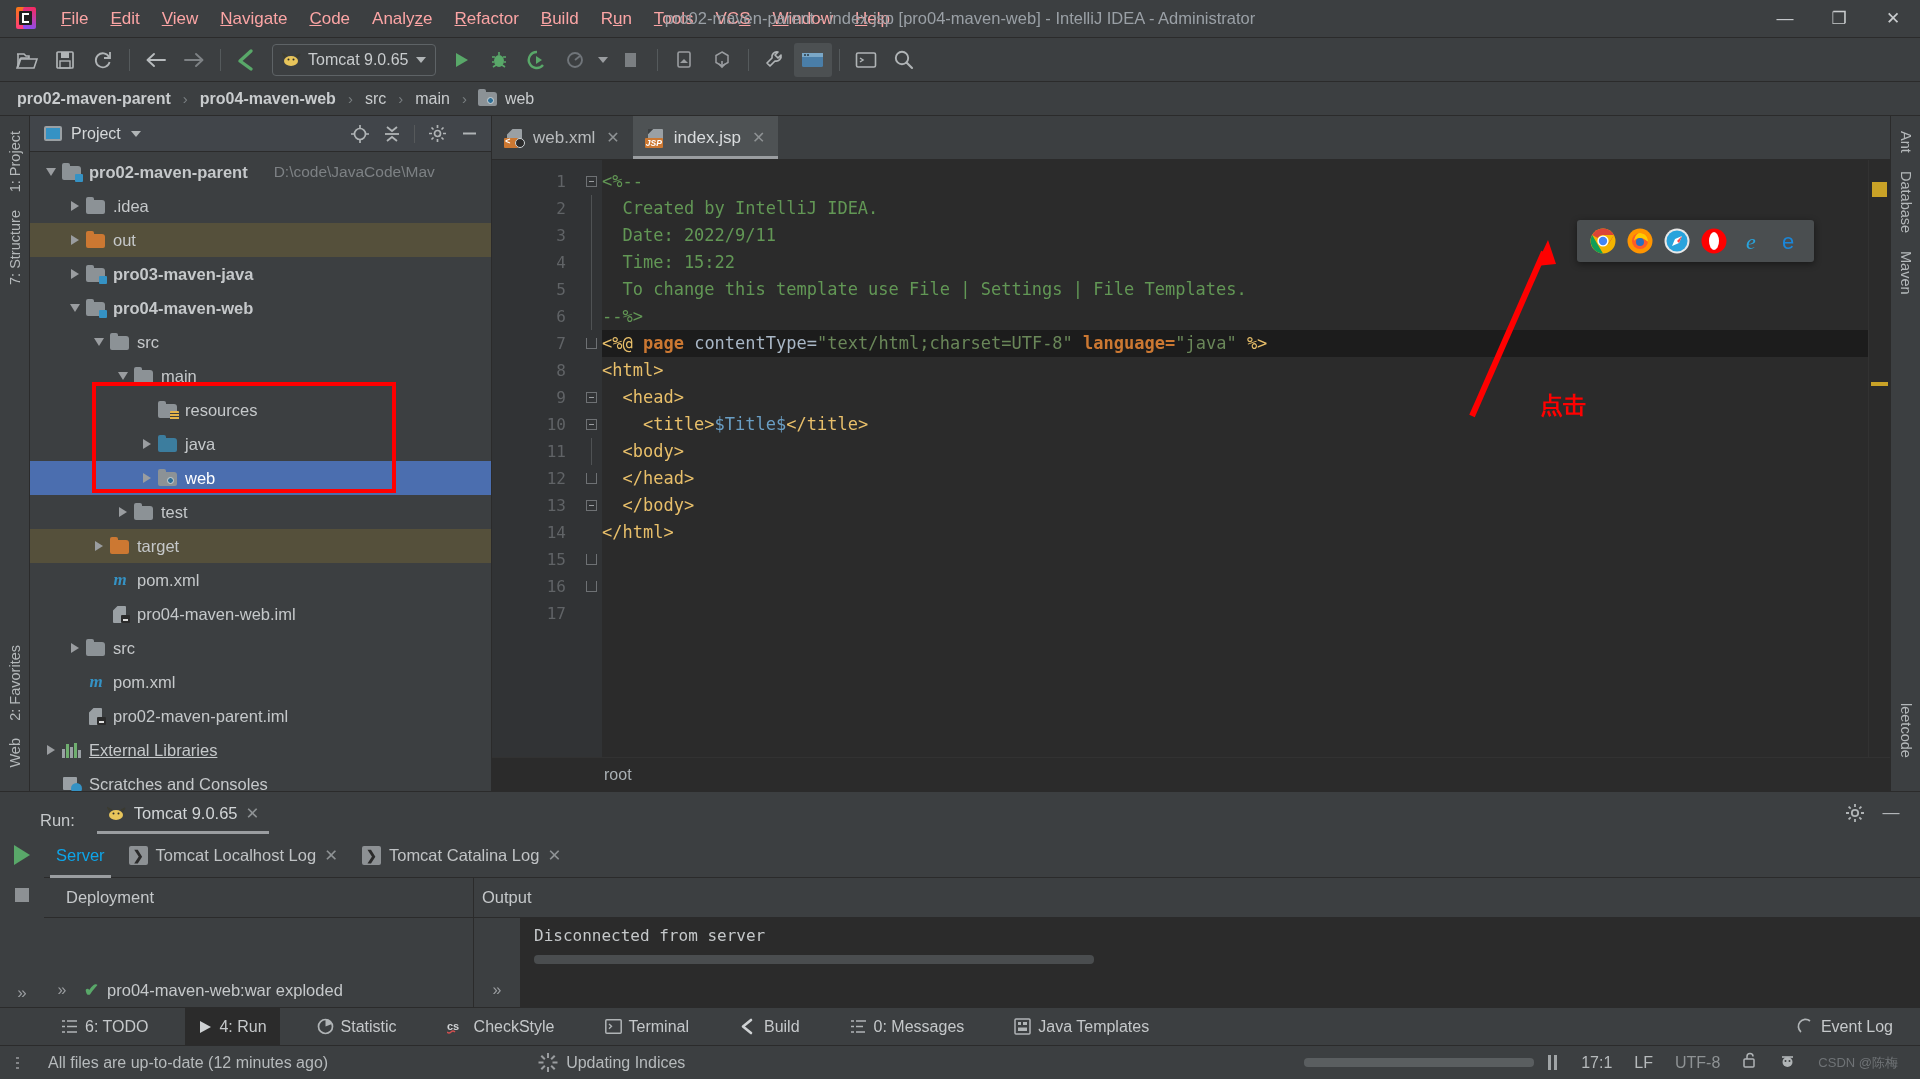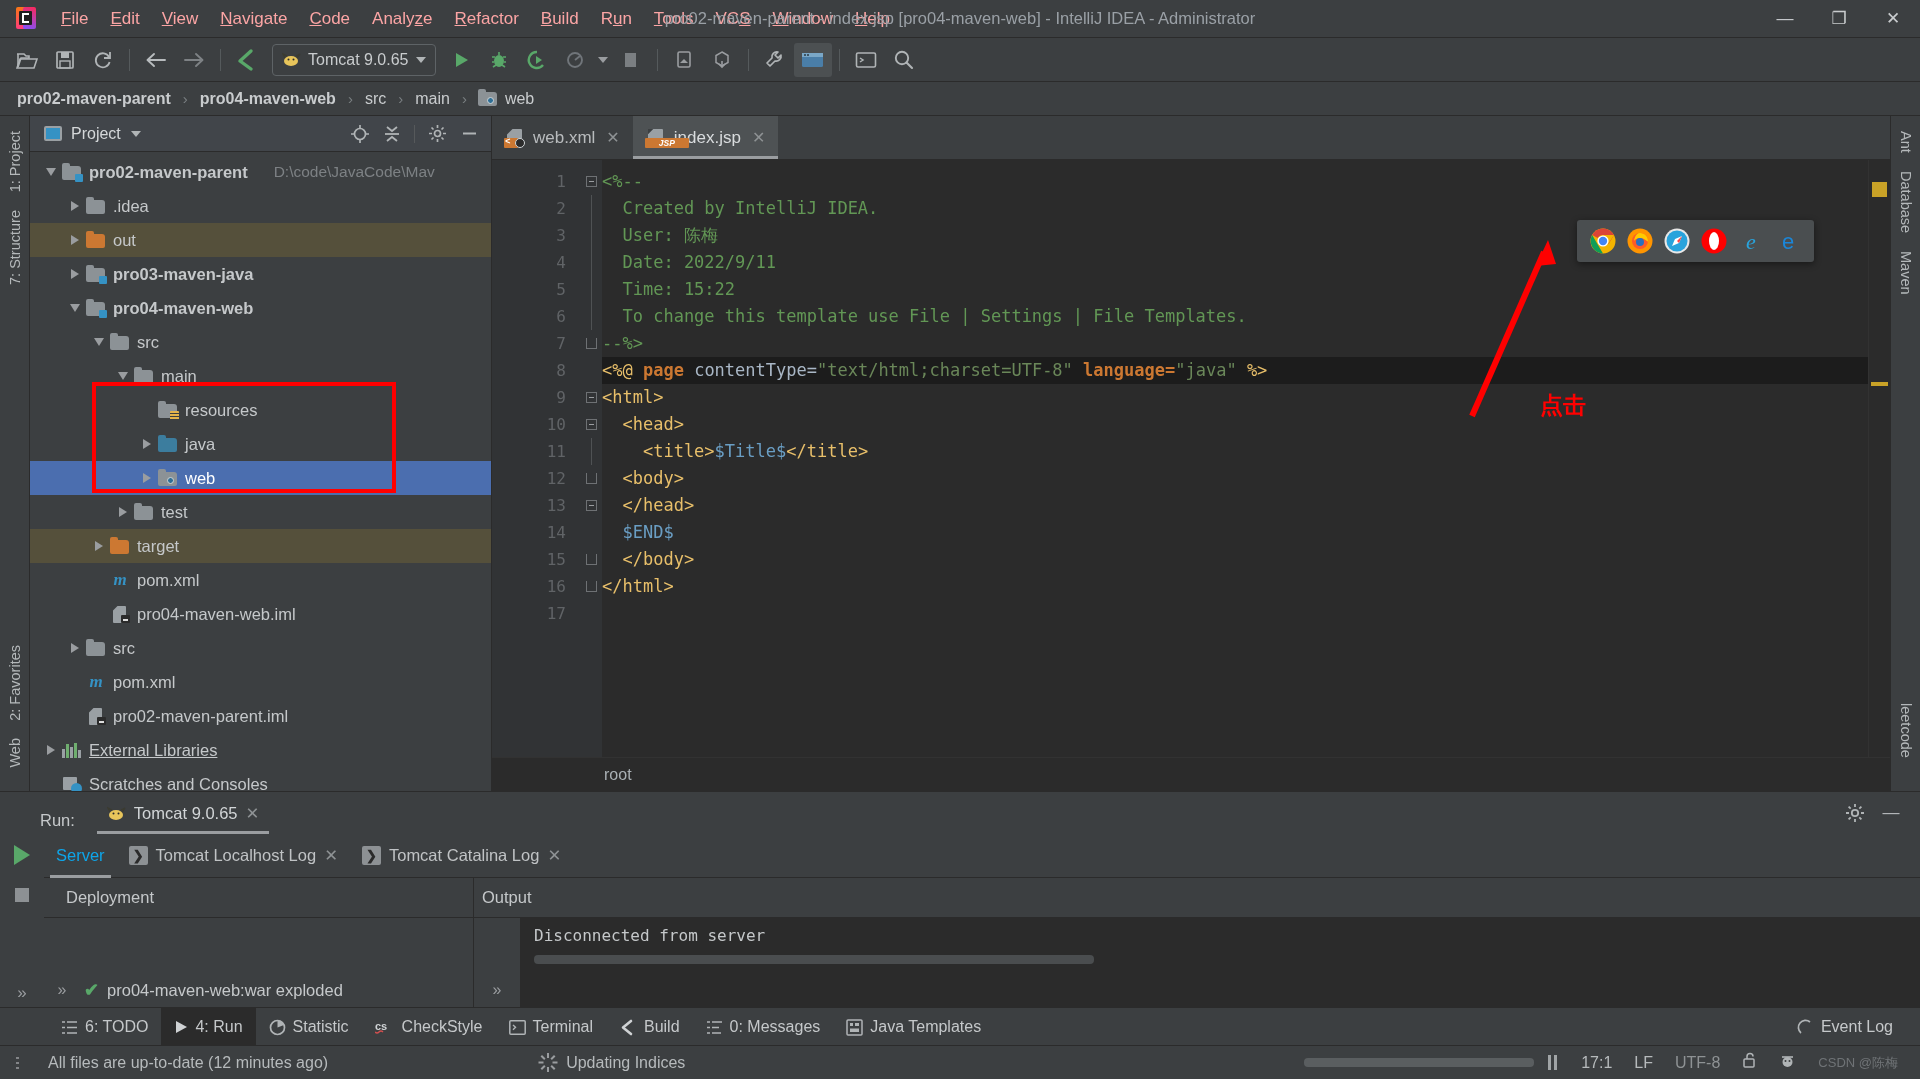--- a/index.html
+++ b/index.html
@@ -126,21 +126,21 @@
   
   .editor-col{ flex:1; display:flex; flex-direction:column; min-width:0; background:#2b2b2b; }
   .tabbar{ height:44px; background:#3c3f41; display:flex; align-items:stretch; flex:none; border-bottom:1px solid #2b2b2b;}
   .tab{ display:flex;align-items:center;gap:8px;padding:0 13px; font-size:17px;color:#b8bbbd; position:relative; }
   .tab.active{ background:#4e5254; color:#d9dcde; }
   .tab.active:after{ content:''; position:absolute;left:0;right:0;bottom:0;height:3px;background:#9a9da0; }
   .tab .x{ color:#8e9294; font-size:16px; margin-left:3px; }
   .file-ico{ width:20px;height:18px;position:relative;flex:none; }
   .file-ico .pg{ position:absolute;left:2px;top:0;width:15px;height:18px;background:#9aa0a4;border-radius:1px; }
   .file-ico .cn{ position:absolute;left:2px;top:0;width:6px;height:6px;background:#3c3f41;clip-path:polygon(0 0,100% 0,0 100%); }
-  .file-ico .jsp{ position:absolute;left:-1px;bottom:-1px;background:#cc7832;color:#fff;font-size:8.5px;font-weight:bold;padding:0 14px;border-radius:1px;line-height:10px; }
+  .file-ico .jsp{ position:absolute;left:-1px;bottom:-1px;background:#cc7832;color:#fff;font-size:8.5px;font-weight:bold;padding:0 1px;border-radius:1px;line-height:10px; }
   .file-ico .xmlb{ position:absolute;left:-1px;bottom:-1px;width:14px;height:10px;background:#cc7832;border-radius:1px; }
   .file-ico .xmlb:after{content:'<';position:absolute;left:1px;top:-2px;color:#fff;font-size:9px;font-weight:bold;}
   .file-ico .xdot{position:absolute;right:0px;bottom:-1px;width:10px;height:10px;border-radius:50%;background:#2b2b2b;border:1.5px solid #cfd4d6;}
 
   .editor-body{ flex:1; display:flex; min-height:0; position:relative; background:#2b2b2b; }
   .gutter{ width:88px; background:#313335; flex:none; padding-top:8px; text-align:right; }
   .gline{ height:27px; line-height:27px; font-family:"DejaVu Sans Mono", monospace; font-size:16px; color:#606366; padding-right:14px; }
   .foldcol{ width:22px; background:#313335; flex:none; padding-top:8px;}
   .fmark{ height:27px; display:flex; align-items:center; justify-content:center; }
   .fmark .sq{ width:11px;height:11px;border:1px solid #6e7174; position:relative; }
@@ -206,21 +206,21 @@
   .deploy-body{ flex:1; display:flex; }
   .chev{ width:36px; flex:none; display:flex; align-items:flex-end; justify-content:center; padding-bottom:8px; color:#9a9da0; font-size:16px;}
   .deploy-item{ display:flex;align-items:center;gap:8px; padding:6px 0 0 4px; font-size:16.5px;color:#c5c8ca; white-space:nowrap; overflow:hidden;}
   .check{ color:#59a869;font-size:18px;font-weight:bold; }
   .out-col{ flex:1; display:flex; flex-direction:column; min-width:0;}
   .out-body{ flex:1; display:flex; min-height:0; }
   .console{ flex:1; background:#2b2b2b; padding:8px 0 0 14px; font-family:"DejaVu Sans Mono",monospace; font-size:16px; color:#c5c8ca; min-width:0;}
   .hbar{ height:9px;background:#4a4d4f;border-radius:4px;margin-top:10px;width:560px; }
 
   
-  .toolstrip{ height:38px; background:#3c3f41; display:flex; align-items:flex-start; flex:none; border-top:1px solid #2b2b2b; padding-left:48px;}
+  .toolstrip{ height:38px; background:#3c3f41; display:flex; align-items:center; flex:none; border-top:1px solid #2b2b2b; padding-left:48px;gap:24px;}
   .ts{ display:flex;align-items:center;gap:7px; padding:0 13px; height:38px; font-size:16px;color:#c5c8ca; }
   .ts.active{ background:#2b2b2b; }
   .ts-right{ margin-left:auto; display:flex; padding-right:14px; }
 
   
   .statusbar{ height:34px; background:#3c3f41; display:flex; align-items:center; flex:none; border-top:1px solid #2b2b2b; font-size:16px;color:#b6babc; padding-left:14px;}
   .sb-item{ padding:0 10px; white-space:nowrap; }
   .sb-right{ margin-left:auto; display:flex; align-items:center; gap:2px; padding-right:12px; }
   .progbar{ width:230px;height:9px;background:#5a5e60;border-radius:4px; }
   .pause{ display:flex;gap:3px; }
@@ -716,32 +716,30 @@
           <div class="fmark">
               <span class="sqe"></span>
             </div>
           <div class="fmark">
               <span class="sqe"></span>
             </div>
         </div>
         <div class="code" id="code">
             <div class="cline"><span class="c-comment">&lt;%--</span></div>
             <div class="cline"><span class="c-comment">  Created by IntelliJ IDEA.</span></div>
-            <div class="cline"><span class="c-comment">  User: 陈梅</span></div>
             <div class="cline"><span class="c-comment">  Date: 2022/9/11</span></div>
             <div class="cline"><span class="c-comment">  Time: 15:22</span></div>
             <div class="cline"><span class="c-comment">  To change this template use File | Settings | File Templates.</span></div>
             <div class="cline"><span class="c-comment">--%&gt;</span></div>
             <div class="cline c-dir"><span class="c-tag">&lt;%@ </span><span class="c-kw">page </span><span class="c-plain">contentType=</span><span class="c-str">"text/html;charset=UTF-8"</span><span class="c-plain"> </span><span class="c-kw">language=</span><span class="c-str">"java"</span><span class="c-tag"> %&gt;</span></div>
             <div class="cline"><span class="c-tag">&lt;html&gt;</span></div>
             <div class="cline"><span class="c-tag">  &lt;head&gt;</span></div>
             <div class="cline"><span class="c-tag">    &lt;title&gt;</span><span class="c-el">$Title$</span><span class="c-tag">&lt;/title&gt;</span></div>
             <div class="cline"><span class="c-tag">  &lt;body&gt;</span></div>
             <div class="cline"><span class="c-tag">  &lt;/head&gt;</span></div>
-            <div class="cline"><span class="c-el">  $END$</span></div>
             <div class="cline"><span class="c-tag">  &lt;/body&gt;</span></div>
             <div class="cline"><span class="c-tag">&lt;/html&gt;</span></div>
             <div class="cline"><span class="c-plain"></span></div>
           </div>
         <div class="scroll-right">
           <div class="errmark" style="top:22px"></div>
           <div class="warnmark" style="top:222px"></div>
         </div>
 
         <div class="browser-pop">

